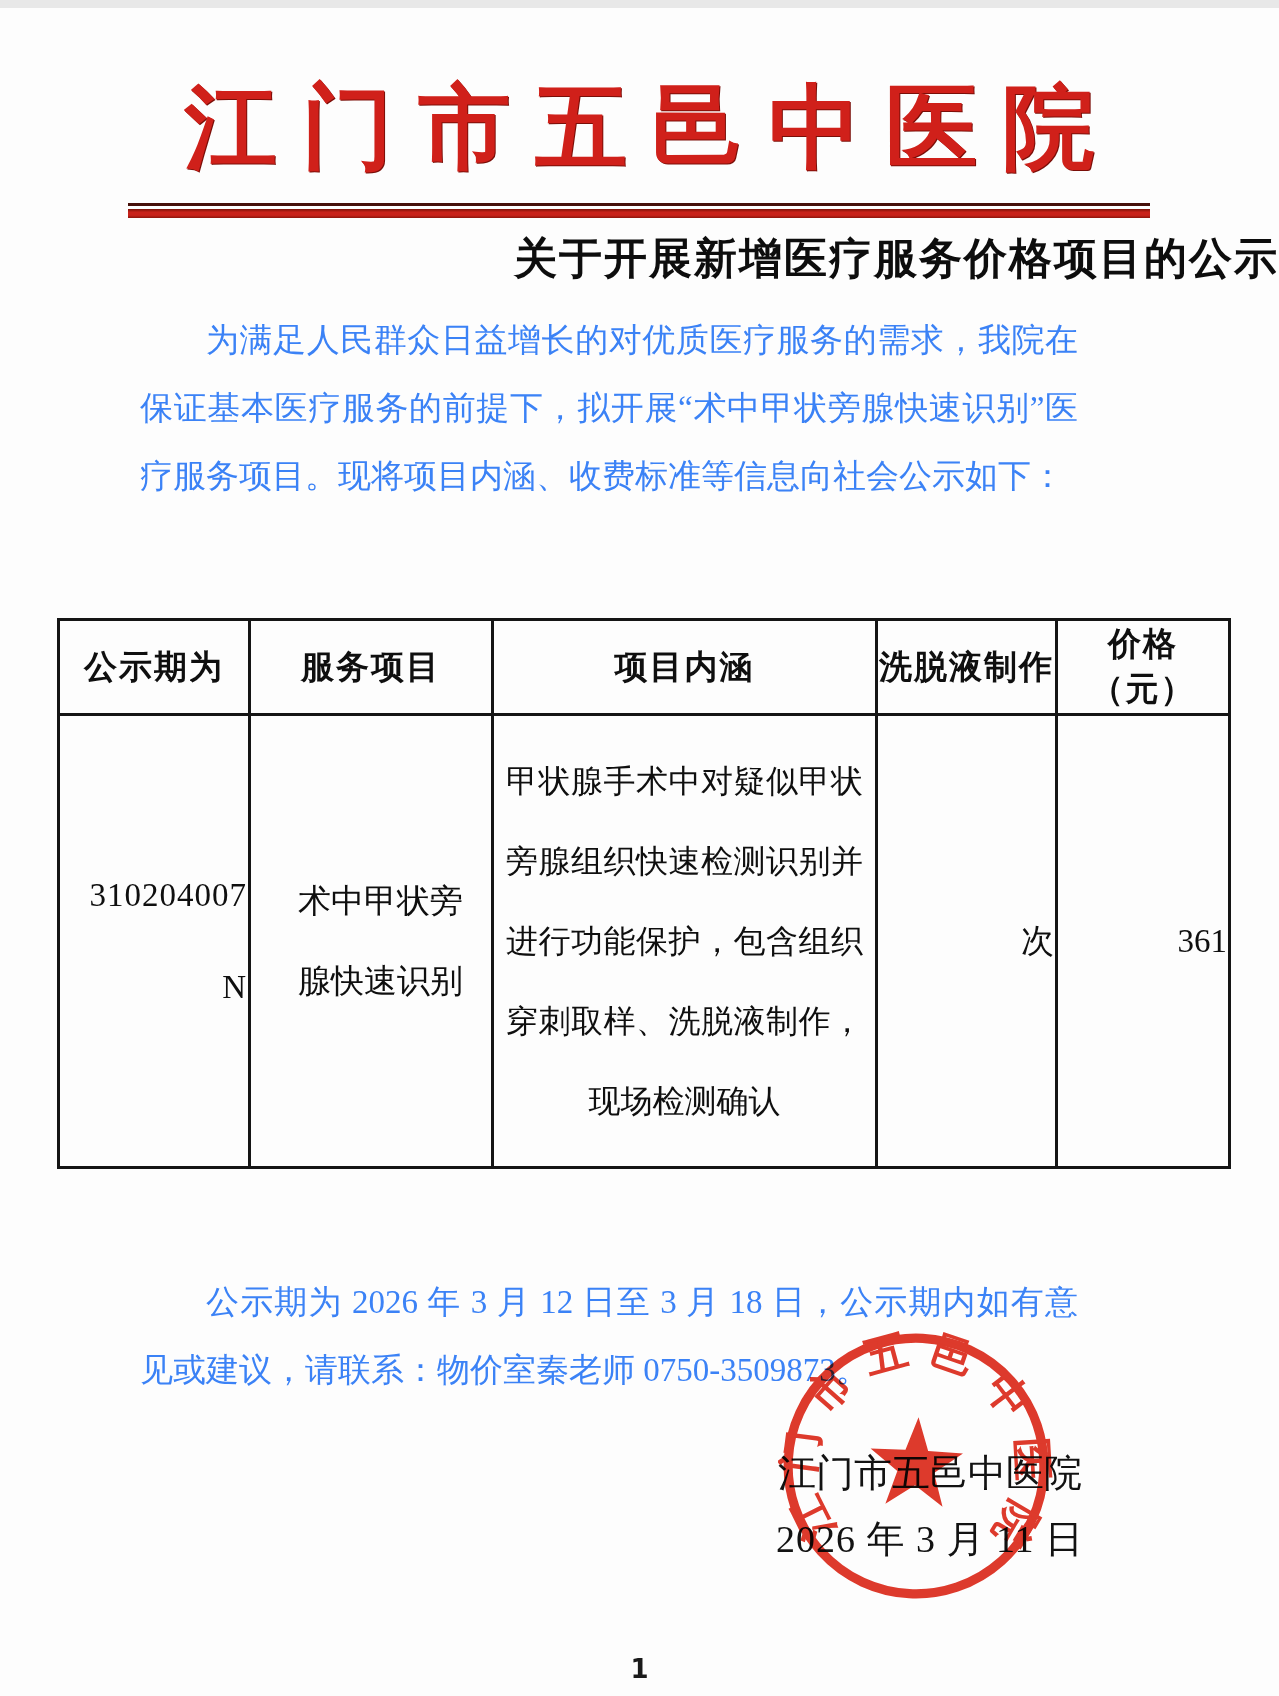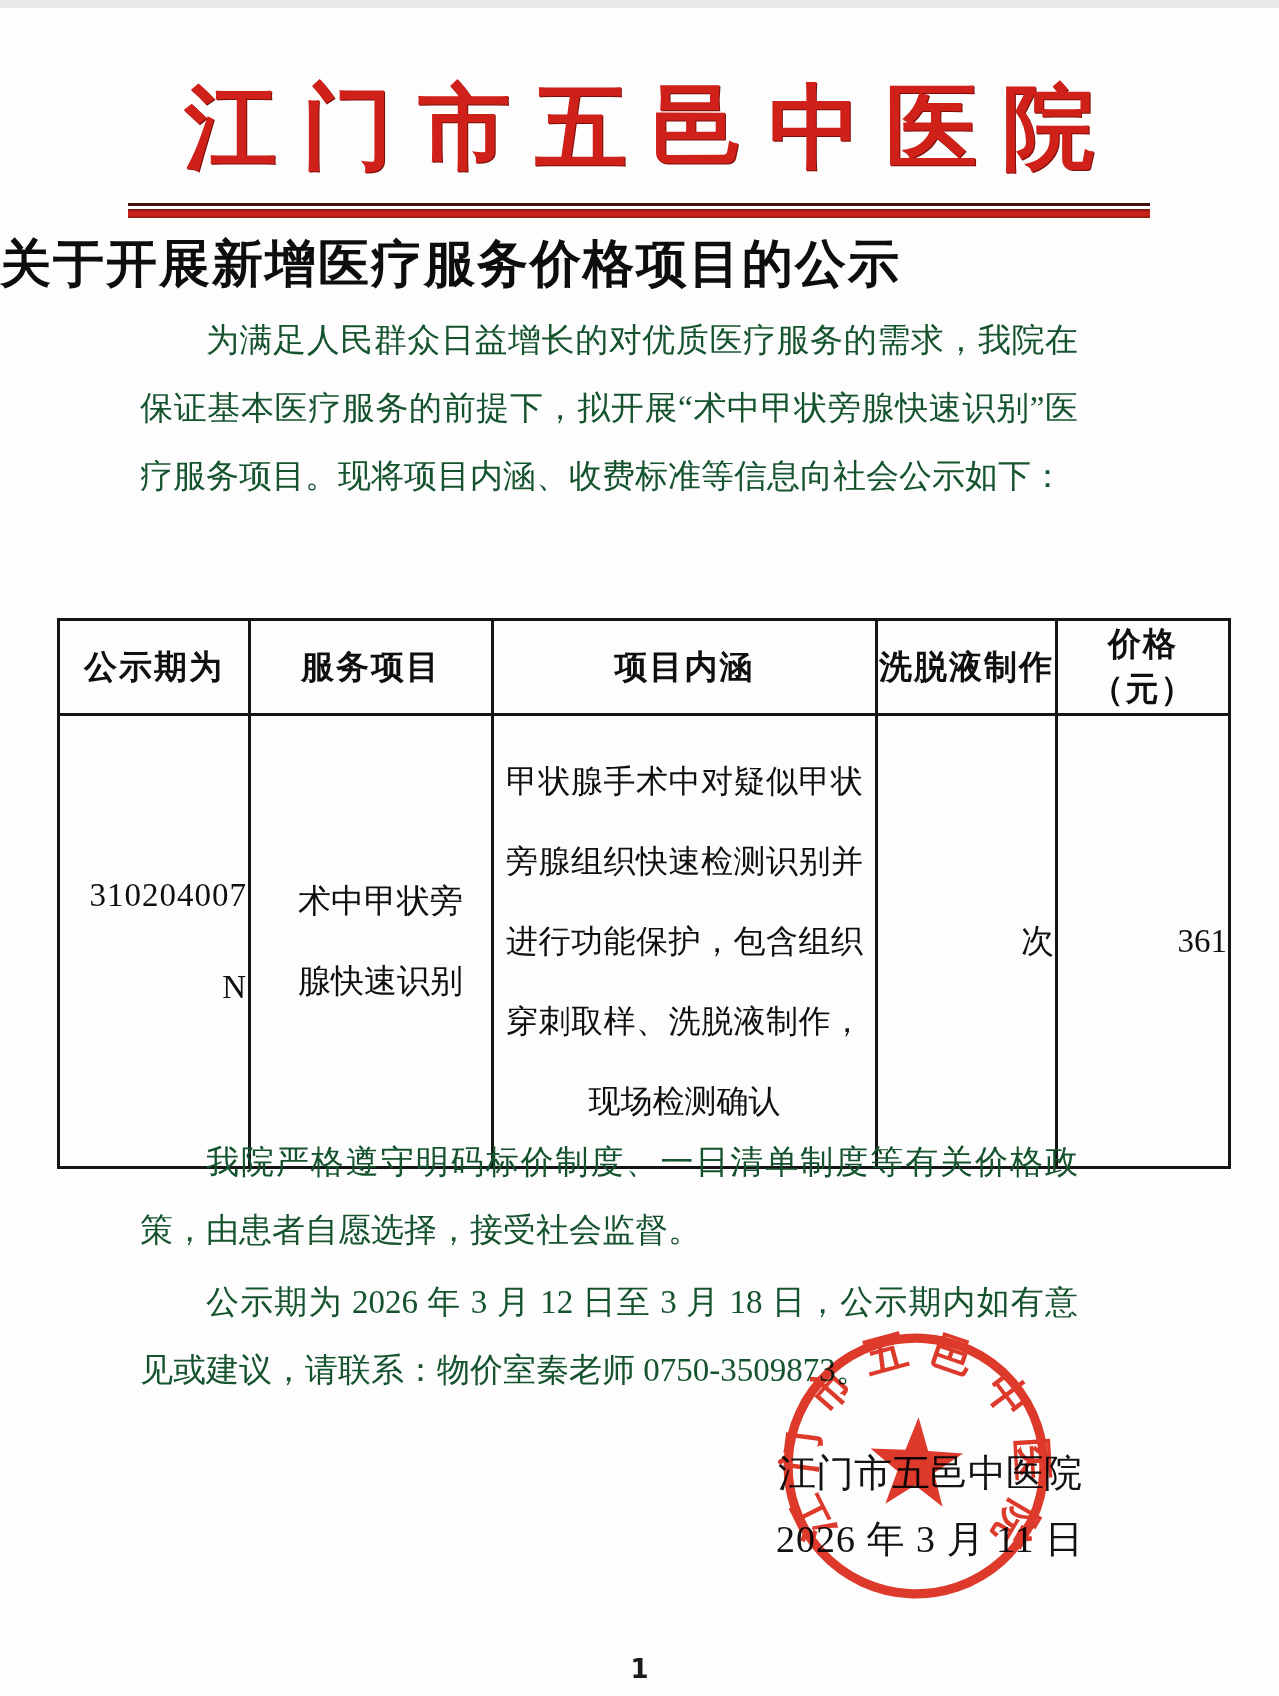--- a/index.html
+++ b/index.html
@@ -23,33 +23,33 @@
     white-space:nowrap;
     text-shadow:1px 1px 0 #7a0e08;
   }
   .red-rule{position:absolute;top:195px;left:128px;width:1022px;}
   .red-rule .thin{height:3px;background:#46100a;}
   .red-rule .gap{height:3px;}
   .red-rule .thick{height:9px;background:linear-gradient(#7a1208,#c8221a 35%,#c8221a 70%,#8c150c);}
   
   .doc-title{
     position:absolute;top:222px;left:0;right:0;
-    text-align:left;
+    text-align:right;
     font-family:Liberation Mono, monospace;
-    font-size:51px;font-weight:bold;
+    font-size:43px;font-weight:bold;
     letter-spacing:2px;
     color:#0d0d0d;
   }
   
   .para{
     position:absolute;left:140px;width:938px;
     font-size:33px;line-height:68px;
     text-align:justify;
     text-indent:66px;
-    color:#14532d;
+    color:#3b82f6;
   }
   .para-intro{top:298px;}
   .para-policy{top:1120px;}
   .para-notice{top:1260px;}
   
   table.price-table{
     position:absolute;top:610px;left:57px;
     width:1171px;
     border-collapse:collapse;
     table-layout:fixed;
@@ -139,21 +139,20 @@
           <div>N</div>
         </td>
         <td class="cell-service">术中甲状旁腺快速识别</td>
         <td class="cell-desc">甲状腺手术中对疑似甲状旁腺组织快速检测识别并进行功能保护，包含组织穿刺取样、洗脱液制作，现场检测确认</td>
         <td class="cell-unit">次</td>
         <td class="cell-price">361</td>
       </tr>
     </tbody>
   </table>
 
-  <div class="para para-policy">我院严格遵守明码标价制度、一日清单制度等有关价格政策，由患者自愿选择，接受社会监督。</div>
 
   <div class="para para-notice">公示期为 2026 年 3 月 12 日至 3 月 18 日，公示期内如有意见或建议，请联系：物价室秦老师 0750-3509873。</div>
 
   <div class="sign-org">江门市五邑中医院</div>
 
   <div class="sign-date">2026 年 3 月 11 日</div>
 
   <svg class="seal" viewBox="0 0 272 272">
     <circle cx="136" cy="136" r="126" fill="none" stroke="#dd2b1c" stroke-width="9"></circle>
     <polygon fill="#dd2b1c" points="136,88 147.2,120.6 181.6,121.2 154.1,141.9 164.2,174.8 136,155 107.8,174.8 117.9,141.9 90.4,121.2 124.8,120.6"></polygon>

